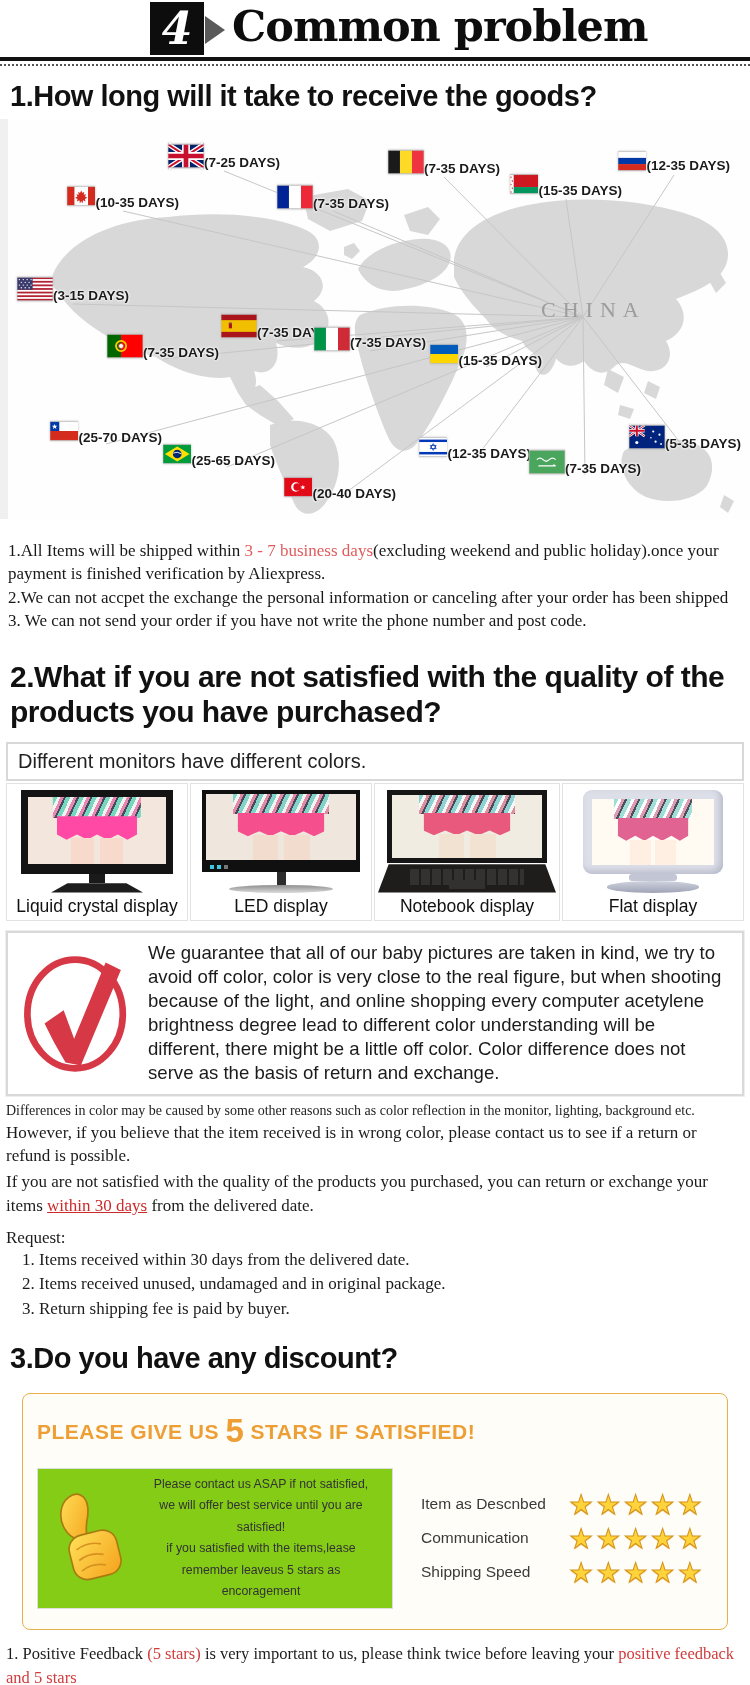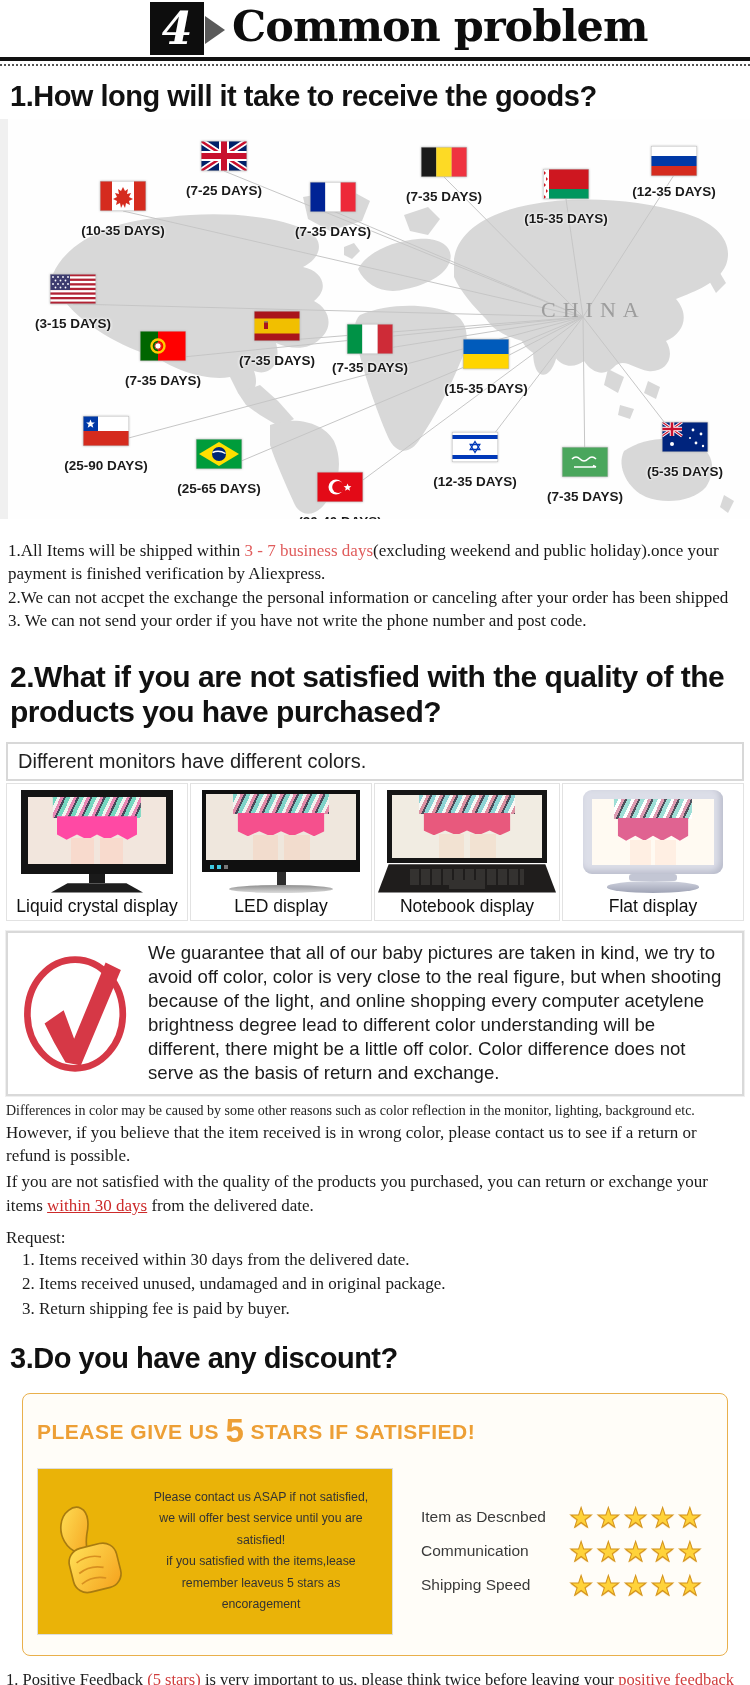--- a/index.html
+++ b/index.html
@@ -41,21 +41,21 @@
   
   .map {
     position:relative; height:400px; width:750px; overflow:hidden;
     border-left:8px solid #f0f0f0; background:#fefefe;
   }
   .map svg.world, .map svg.lines { position:absolute; left:0; top:0; }
   .china {
     position:absolute; left:533px; top:178px;
     font-family:"Liberation Serif", serif; font-size:22px; color:#9d9d9d; letter-spacing:7px;
   }
-  .dest { position:absolute; width:112px; display:flex; flex-direction:column; align-items:center; }
+  .dest { position:absolute; width:112px; display:flex; flex-direction:row; align-items:center; }
   .dest .flag { width:46px; height:30px; display:block; filter: drop-shadow(0 0 1px #bbb); }
   .dest .days {
     margin-top:12px; font-family:"Liberation Sans", sans-serif; font-weight:bold;
     font-size:13.5px; color:#1a1a1a; white-space:nowrap; text-shadow:0 0 3px #fff, 0 0 3px #fff;
   }
   .d-canada{left:59px;top:62px}.d-uk{left:160px;top:22px}.d-france{left:269px;top:63px}
   .d-belgium{left:380px;top:28px}.d-belarus{left:502px;top:50px}.d-russia{left:610px;top:27px}
   .d-usa{left:9px;top:155px}.d-portugal{left:99px;top:212px}.d-spain{left:213px;top:192px}
   .d-italy{left:306px;top:205px}.d-ukraine{left:422px;top:220px}.d-chile{left:42px;top:297px}
   .d-brazil{left:155px;top:320px}.d-turkey{left:276px;top:353px}.d-israel{left:411px;top:313px}
@@ -138,22 +138,22 @@
     margin:12px 22px 0 22px; border:1px solid #e9b04c; border-radius:8px;
     background:#fffdf8; padding:14px 14px 20px 14px; position:relative; min-height:200px;
   }
   .disc-banner {
     text-align:left; font-family:"Liberation Sans", sans-serif; font-weight:bold;
     color:#ed9f35; font-size:21px; letter-spacing:0.5px; margin-top:4px;
   }
   .disc-banner .big5 { font-size:33px; vertical-align:-3px; }
   .disc-body { display:flex; margin-top:18px; align-items:center; }
   .thumb-box {
-    flex:0 0 356px; border:1px solid #ddd; background:#eab308;
-    display:flex; align-items:center; padding:18px 6px; min-height:118px;
+    flex:0 0 356px; border:1px solid #ddd; background:#84cc16;
+    display:flex; align-items:center; padding:5px 6px; min-height:118px;
   }
   .thumb-icon { flex:0 0 92px; }
   .thumb-text {
     flex:1; font-family:"Liberation Sans", sans-serif; font-size:12.3px;
     color:#333; text-align:center; line-height:1.75;
   }
   .ratings { flex:1; padding-left:28px; }
   .rate-row { display:flex; align-items:center; margin:7px 0; }
   .rate-label { width:148px; font-family:"Liberation Sans", sans-serif; font-size:15.5px; color:#3a3a3a; }
   .stars {
@@ -350,21 +350,21 @@
     <div class="days">(15-35 DAYS)</div>
   </div>
   <div class="dest d-chile">
     <svg class="flag" viewBox="0 0 46 30">
         <rect width="46" height="15" fill="#fff"></rect>
         <rect y="15" width="46" height="15" fill="#d52b1e"></rect>
         <rect width="15" height="15" fill="#0039a6"></rect>
         <path fill="#fff" d="M7.5,3.5 l1.2,3 3.2,0.1 -2.5,2 0.9,3.1 -2.8,-1.8 -2.8,1.8 0.9,-3.1 -2.5,-2 3.2,-0.1 z"></path>
         <rect width="46" height="30" fill="none" stroke="#bdbdbd"></rect>
       </svg>
-    <div class="days">(25-90 DAYS)</div>
+    <div class="days">(25-70 DAYS)</div>
   </div>
   <div class="dest d-brazil">
     <svg class="flag" viewBox="0 0 46 30">
         <rect width="46" height="30" fill="#009c3b"></rect>
         <polygon points="23,3 43,15 23,27 3,15" fill="#ffdf00"></polygon>
         <circle cx="23" cy="15" r="7" fill="#002776"></circle>
         <path d="M16.5,13.5 q6.5,-3 13,1" stroke="#fff" stroke-width="1.4" fill="none"></path>
         <rect width="46" height="30" fill="none" stroke="#bdbdbd"></rect>
       </svg>
     <div class="days">(25-65 DAYS)</div>

